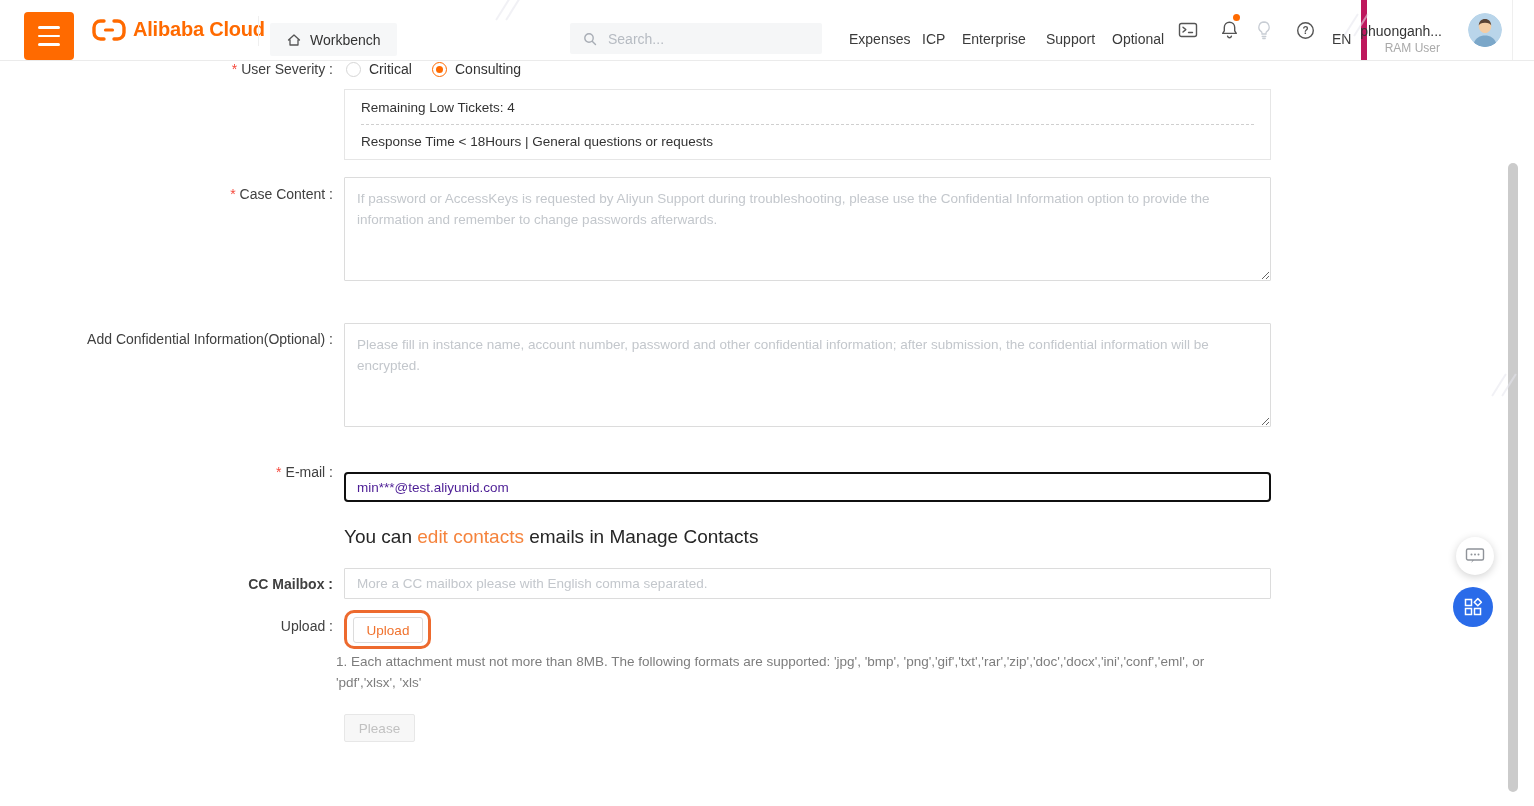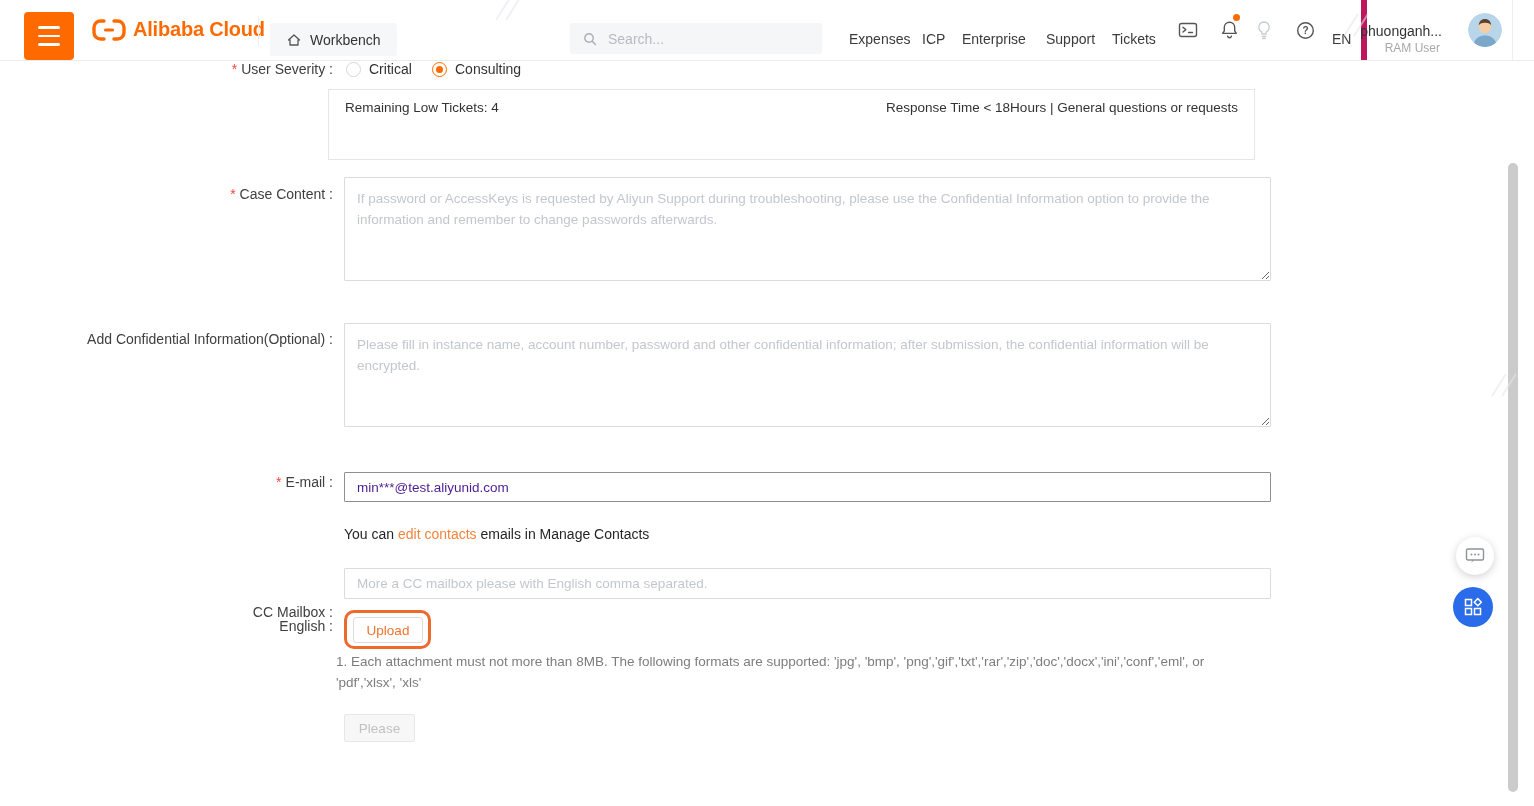--- a/index.html
+++ b/index.html
@@ -34,36 +34,36 @@
   .bell-dot{position:absolute;left:1233px;top:14px;width:7px;height:7px;border-radius:50%;background:#FF6A00;}
   
   .flabel{position:absolute;right:1201px;font-size:14px;color:#404040;white-space:nowrap;}
   .req{color:#f5483b;margin-right:4px;}
   .rad{position:absolute;width:15px;height:15px;border:1px solid #d6d6d6;border-radius:50%;
        background:#fff;box-sizing:border-box;cursor:pointer;}
   .rad.sel{border:1.5px solid #FF6A00;}
   .rad.sel::after{content:"";position:absolute;left:50%;top:50%;width:7px;height:7px;
        margin:-3.5px 0 0 -3.5px;background:#FF6A00;border-radius:50%;}
   .ropt{position:absolute;font-size:14px;color:#333;cursor:pointer;white-space:nowrap;}
-  .ibox{position:absolute;left:328px;top:89px;width:927px;height:71px;box-sizing:border-box;
+  .ibox{position:absolute;left:344px;top:89px;width:927px;height:71px;box-sizing:border-box;
         border:1px solid #e6e6e6;background:#fff;padding:10px 16px;display:flex;
-        flex-direction:row;justify-content:space-between;}
+        flex-direction:column;justify-content:space-between;}
   .ibox .ln{font-size:13.5px;color:#333;}
   .dash{border-top:1px dashed #cfcfcf;height:0;}
   .tarea{position:absolute;left:344px;width:927px;height:104px;box-sizing:border-box;
         border:1px solid #dcdcdc;border-radius:1px;background:#fff;padding:10px 12px;
         font:13.5px/21px "Liberation Sans",sans-serif;color:#333;resize:vertical;}
   .tarea::placeholder,.tinput::placeholder{color:#c3c7cc;}
   .tinput{position:absolute;left:344px;width:927px;box-sizing:border-box;background:#fff;
         border:1px solid #dcdcdc;border-radius:1px;padding:0 12px;
         font:13.5px "Liberation Sans",sans-serif;color:#4c1d95;}
   .email-in{top:472px;height:30px;border-color:#8f8f8f;}
   .cc-in{top:568px;height:31px;}
   .note-line{position:absolute;left:336px;font-size:13.5px;color:#7d7d7d;white-space:nowrap;}
-  .helper{position:absolute;left:344px;top:526px;font-size:14px;color:#262626;}
+  .helper{position:absolute;left:344px;top:526px;font-size:19px;color:#262626;}
   .helper a{color:#F5833C;text-decoration:none;cursor:pointer;}
   .hl-ring{position:absolute;left:344px;top:610px;width:87px;height:39px;box-sizing:border-box;
         border:3px solid #ED6A2E;border-radius:10px;pointer-events:none;z-index:5;}
   .upload-btn{position:absolute;left:353px;top:617px;width:70px;height:26px;background:#fff;
         border:1px solid #dcdcdc;border-radius:3px;color:#F0722D;
         font:13.5px "Liberation Sans",sans-serif;cursor:pointer;}
   .submit-btn{position:absolute;left:344px;top:714px;width:71px;height:28px;background:#f7f7f7;
         border:1px solid #e7e7e7;border-radius:2px;color:#c1c1c1;
         font:13.5px "Liberation Sans",sans-serif;}
   
@@ -109,29 +109,29 @@
       <div class="dash"></div>
       <div class="ln">Response Time &lt; 18Hours | General questions or requests</div>
     </div>
 
     <div class="flabel" style="top:186px;"><span class="req">*</span><span>Case Content :</span></div>
     <textarea class="tarea" style="top: 177px;" placeholder="If password or AccessKeys is requested by Aliyun Support during troubleshooting, please use the Confidential Information option to provide the information and remember to change passwords afterwards."></textarea>
 
     <div class="flabel" style="top:331px;">Add Confidential Information(Optional) :</div>
     <textarea class="tarea" style="top: 323px;" placeholder="Please fill in instance name, account number, password and other confidential information; after submission, the confidential information will be encrypted."></textarea>
 
-    <div class="flabel" style="top:474px;margin-left:40px;"><span class="req">*</span><span>E-mail :</span></div>
+    <div class="flabel" style="top:464px;margin-left:40px;"><span class="req">*</span><span>E-mail :</span></div>
     <input class="tinput email-in" type="text" autofocus="" value="min***@test.aliyunid.com" style="">
 
     <div class="helper"><span>You can </span><a>edit contacts</a><span> emails in Manage Contacts</span></div>
 
-    <div class="flabel" style="top:604px;">CC Mailbox :</div>
+    <div class="flabel" style="top:576px;font-weight:bold;">CC Mailbox :</div>
     <input class="tinput cc-in" type="text" placeholder="More a CC mailbox please with English comma separated." style="">
 
-    <div class="flabel" style="top:618px;">English :</div>
+    <div class="flabel" style="top:618px;">Upload :</div>
     <button class="upload-btn">Upload</button>
     <div class="hl-ring"></div>
 
     <div class="note-line" style="top:654px;">1. Each attachment must not more than 8MB. The following formats are supported: 'jpg', 'bmp', 'png','gif','txt','rar','zip','doc','docx','ini','conf','eml', or</div>
     <div class="note-line" style="top:675px;">'pdf','xlsx', 'xls'</div>
 
     <button class="submit-btn" disabled="">Please</button>
   </div>
 
   <div class="hdr">
@@ -169,21 +169,21 @@
             <path d="M10.2 10.2 13.5 13.5" stroke="#a8adb5" stroke-width="1.4" stroke-linecap="round"></path>
           </svg>
       </span>
       <input type="text" placeholder="Search..." style="">
     </div>
 
     <span class="nav-link" style="left:849px;">Expenses</span>
     <span class="nav-link" style="left:922px;">ICP</span>
     <span class="nav-link" style="left:962px;">Enterprise</span>
     <span class="nav-link" style="left:1046px;">Support</span>
-    <span class="nav-link" style="left:1112px;">Tickets</span>
+    <span class="nav-link" style="left:1112px;">Optional</span>
 
     <span class="hicon" style="left:1178px;top:21px;">
       <svg width="20" height="18" viewBox="0 0 20 18">
           <rect x="1.5" y="2.5" width="17" height="13" rx="2" fill="none" stroke="#555" stroke-width="1.4"></rect>
           <path d="M5 6.2 7.8 8.6 5 11" fill="none" stroke="#555" stroke-width="1.4" stroke-linecap="round" stroke-linejoin="round"></path>
           <path d="M10.5 11.5H14.5" stroke="#555" stroke-width="1.4" stroke-linecap="round"></path>
         </svg>
     </span>
     <span class="hicon" style="left:1220px;top:20px;">
       <svg width="19" height="20" viewBox="0 0 19 20">

